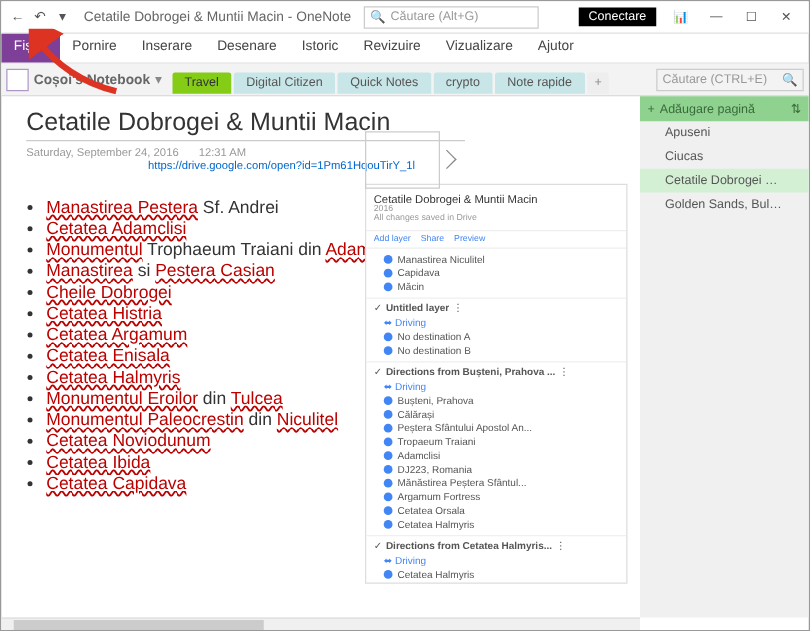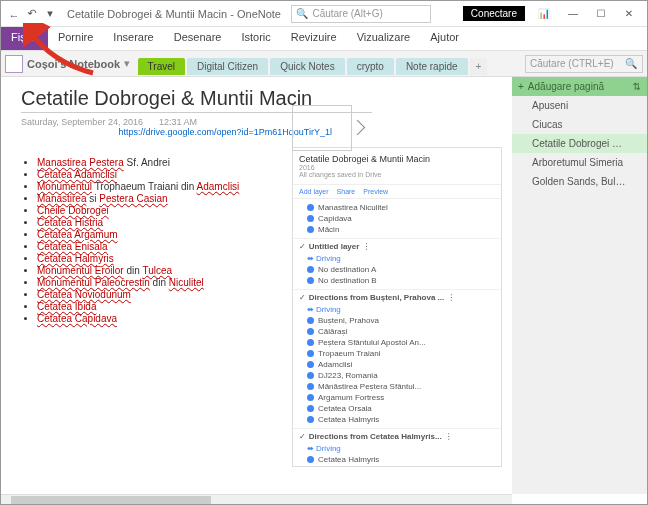--- a/index.html
+++ b/index.html
@@ -23,21 +23,21 @@
 .section-tab.active{background:#84cc16;color:#333}
 .section-tab.inactive{background:#c8e6e8;color:#555}
 .section-tab.add{background:#eee;color:#888;padding:3px 6px}
 .search-pages{margin-left:auto;width:118px;height:18px;border:1px solid #ccc;font-size:10px;color:#999;padding:0 4px;display:flex;align-items:center;margin-right:4px}
 .content{display:flex;height:calc(100% - 76px - 10px)}
 .main{flex:1;overflow:hidden;position:relative;padding:10px 0 0 20px}
 .page-title{font-family:"Segoe UI Light",Arial;font-size:20px;color:#333;border-bottom:1px solid #ccc;padding-bottom:2px;margin-right:140px}
 .page-date{font-size:9px;color:#999;margin-top:4px}
 .page-date span{margin-right:16px}
 .link{color:#0066cc;font-size:9px;position:absolute;right:180px;top:50px}
-.bullets{margin-top:30px;font-size:10px;color:#333}
+.bullets{margin-top:30px;font-size:14px;color:#333}
 .bullets li{margin-left:16px;margin-bottom:1px;list-style:disc}
 .sp{color:#b00;text-decoration:underline;text-decoration-color:#b00;text-decoration-style:wavy}
 .map-panel{position:absolute;right:10px;top:70px;width:210px;height:320px;border:1px solid #ddd;background:#fff;font-size:8px;overflow:hidden}
 .map-panel .hdr{padding:6px;border-bottom:1px solid #eee}
 .map-panel .hdr .t{font-size:9px;color:#333}
 .map-panel .hdr .s{font-size:7px;color:#999}
 .map-panel .toolbar{display:flex;gap:8px;padding:3px 6px;border-bottom:1px solid #eee;color:#4285f4;font-size:7px}
 .map-panel .section{padding:3px 6px;border-bottom:1px solid #f0f0f0}
 .map-panel .section .sh{color:#555;font-size:8px;margin-bottom:2px;display:flex;align-items:center;gap:3px}
 .map-panel .section .item{display:flex;align-items:center;gap:4px;padding:1px 0 1px 8px;color:#555}
@@ -241,21 +241,20 @@
   <div class="sidebar">
     <div class="add-page">
       <span>+</span>
       <span>Adăugare pagină</span>
       <span class="sort">⇅</span>
     </div>
     <div id="pages">
         <div class="page-item">Apuseni</div>
         <div class="page-item">Ciucas</div>
         <div class="page-item selected">Cetatile Dobrogei &amp; Muntii Macin</div>
-        <div class="page-item">Arboretumul Simeria</div>
         <div class="page-item">Golden Sands, Bulgaria (25 - 28 m</div>
       </div>
   </div>
 </div>
 
 <div class="scrollbar-h">
     <div class="thumb"></div>
   </div>
 
 </body></html>

